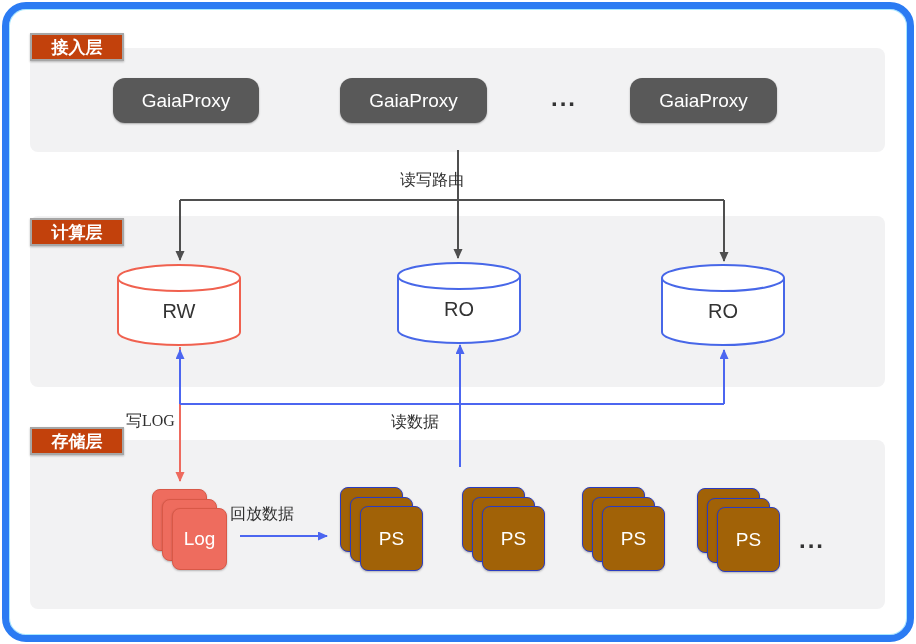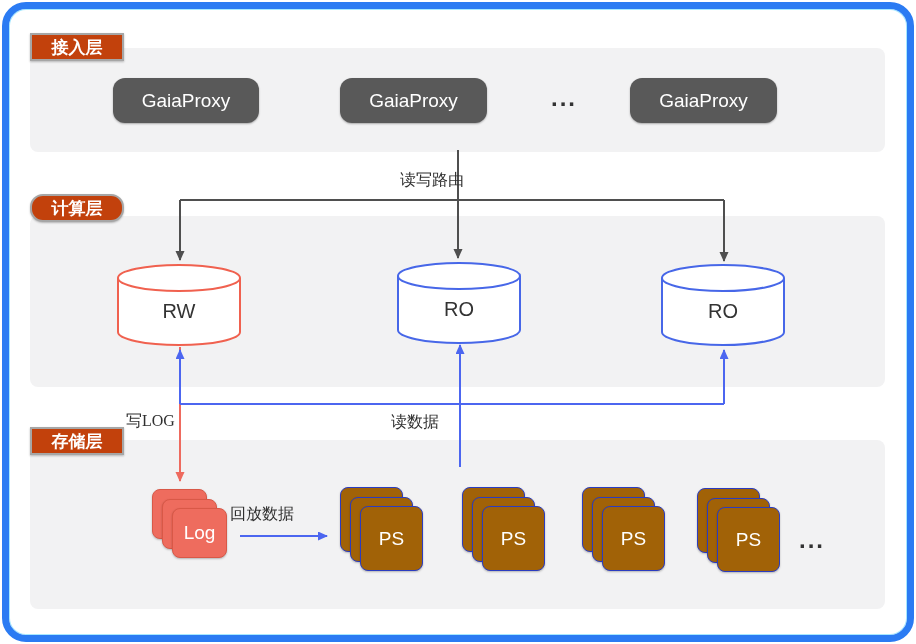--- a/index.html
+++ b/index.html
@@ -11,21 +11,21 @@
   .band{position:absolute;background:#f2f2f3;border-radius:8px;}
   .band-access{left:30px;top:48px;width:855px;height:104px;}
   .band-compute{left:30px;top:216px;width:855px;height:171px;}
   .band-storage{left:30px;top:440px;width:855px;height:169px;}
   .layer-label{position:absolute;left:30px;width:94px;height:28px;
                background:#c2410c;border:2px solid #a6a6a6;box-sizing:border-box;
                color:#fff;font-size:17px;font-weight:bold;
                display:flex;align-items:center;justify-content:center;
                box-shadow:0 1px 2px rgba(0,0,0,.25);}
   .label-access{top:33px;}
-  .label-compute{top:194px;border-radius:13px;}
+  .label-compute{top:218px;}
   .label-storage{top:427px;}
   .proxy{position:absolute;top:78px;height:45px;background:#595959;border-radius:12px;
          color:#fff;font-size:19px;display:flex;align-items:center;justify-content:center;
          box-shadow:0 1px 2px rgba(0,0,0,.3);}
   .proxy-1{left:113px;width:146px;}
   .proxy-2{left:340px;width:147px;}
   .proxy-3{left:630px;width:147px;}
   .dots{position:absolute;color:#333;font-size:24px;font-weight:bold;letter-spacing:2px;}
   .dots-top{left:551px;top:84px;}
   .dots-storage{left:799px;top:526px;}
@@ -41,21 +41,21 @@
   .lbl-readdata{left:391px;top:412px;font-family:Liberation Serif, serif;}
   .lbl-replay{left:230px;top:504px;}
   .stack{position:absolute;}
   .card{position:absolute;border-radius:8px;box-sizing:border-box;
         box-shadow:0 1px 2px rgba(0,0,0,.25);}
   .card.c0{left:0;top:0;}
   .card.c1{left:10px;top:10px;}
   .card.c2{left:20px;top:19px;display:flex;align-items:center;justify-content:center;
            color:#fff;font-size:19px;}
   .stack-log{left:152px;top:489px;}
-  .stack-log .card{width:55px;height:50px;background:#ee6c5e;border:1.5px solid #d95847;}
+  .stack-log .card{width:55px;height:62px;background:#ee6c5e;border:1.5px solid #d95847;}
   .stack-ps .card{width:63px;height:65px;background:#a16207;border:1.5px solid #2b3cc0;}
   .stack-ps1{left:340px;top:487px;}
   .stack-ps2{left:462px;top:487px;}
   .stack-ps3{left:582px;top:487px;}
   .stack-ps4{left:697px;top:488px;}
 </style>
 </head>
 <body>
 
 <div class="frame"></div>

